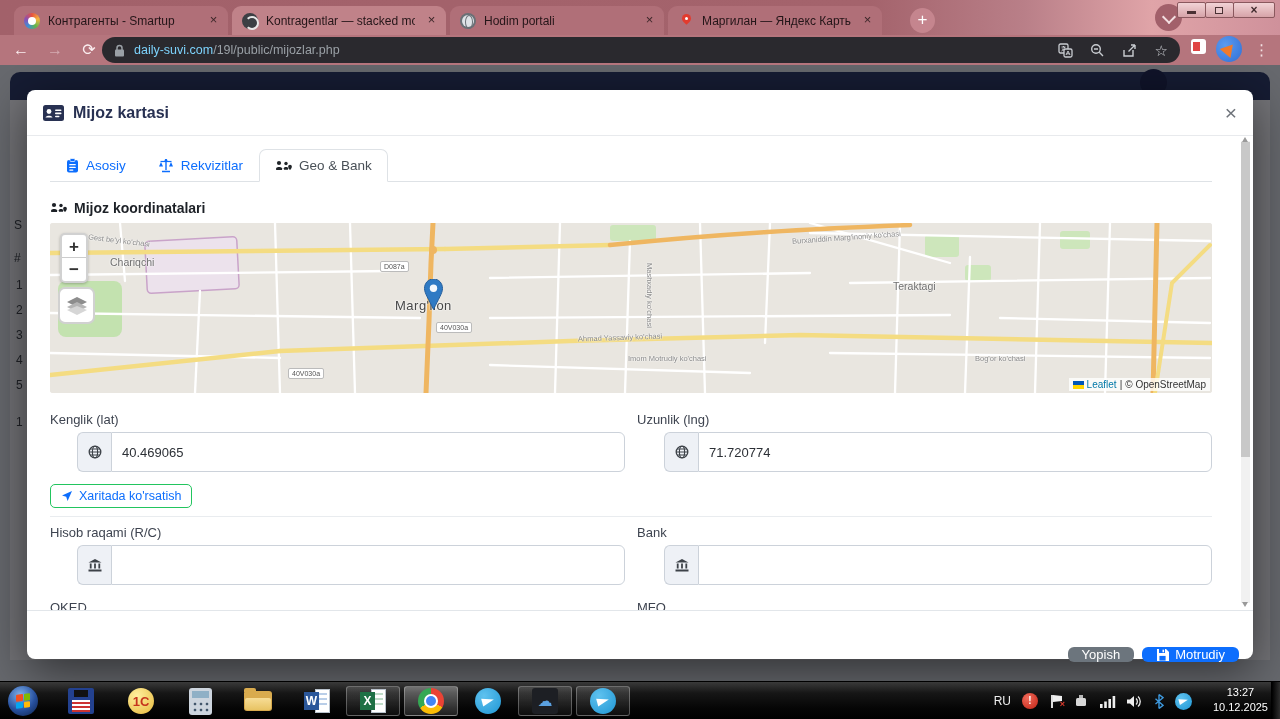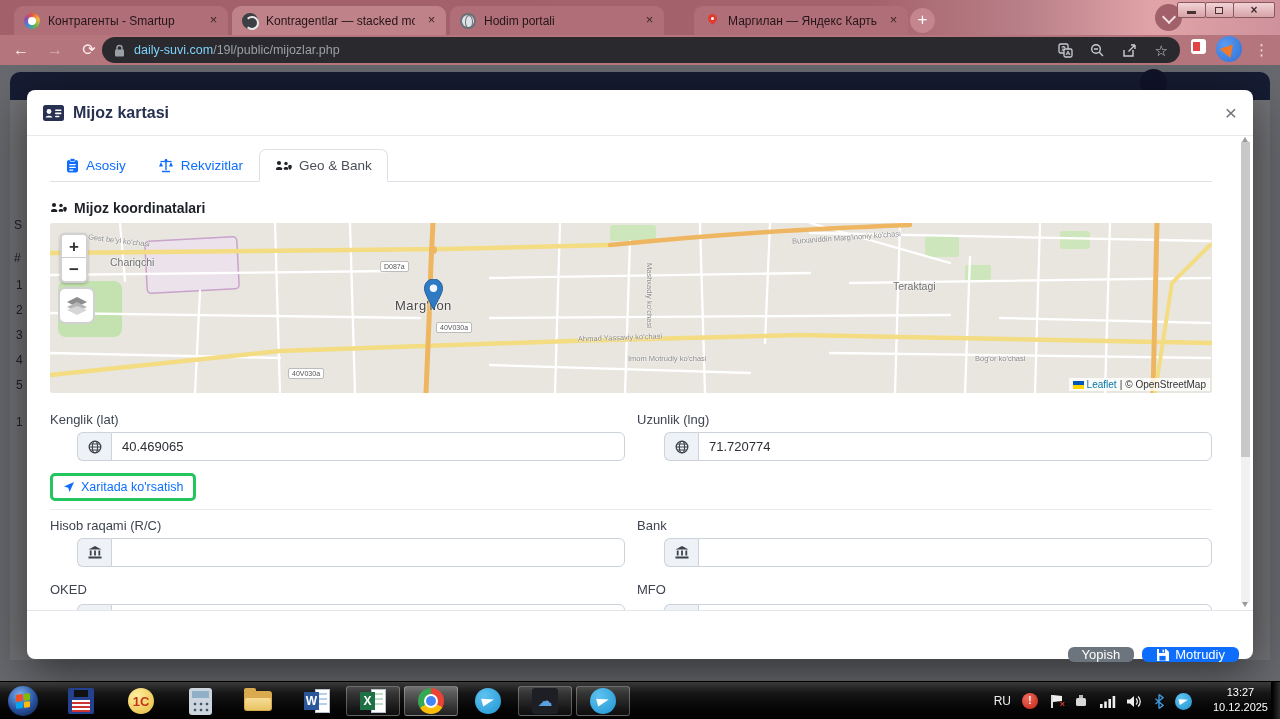--- a/index.html
+++ b/index.html
@@ -101,27 +101,27 @@
   .marker { position:absolute; left:374px; top:56px; }
   .attrib { position:absolute; right:2px; bottom:2px; background:rgba(255,255,255,.78); font-size:10px;
     color:#333; padding:1px 4px; display:flex; align-items:center; gap:3px; }
   .attrib .lf { color:#0078a8; }
   .uaflag { width:11px; height:8px; background:linear-gradient(#0057b7 50%,#ffd500 50%); display:inline-block; }
 
   
   .frow { display:flex; gap:12px; }
   .fcol { width:575px; }
   .flabel { font-size:13px; color:#3e4450; margin-bottom:5px; }
-  .igroup { display:flex; height:29px; width:100%;padding-left:27px; }
+  .igroup { display:flex; height:40px; width:100%;padding-left:27px; }
   .iaddon { width:34px; background:#eef1f6; border:1px solid #ccd2da; border-right:none;
     border-radius:6px 0 0 6px; display:flex; align-items:center; justify-content:center; }
   .iinput { flex:1; border:1px solid #ccd2da; border-radius:0 6px 6px 0; font-size:13px; color:#2c3036;
     padding:0 10px; font-family:"Liberation Sans",sans-serif; background:#fff; outline:none; }
   .mt20 { margin-top:19px; } .mt16 { margin-top:15px; }
-  .btn-outline { margin-top:12px; display:inline-flex; align-items:center; gap:6px; border:3px solid #22c55e;
+  .btn-outline { margin-top:12px; display:inline-flex; align-items:center; gap:6px; border:1px solid #22c55e;
     color:#0d6efd; font-size:12.5px; padding:4px 10px; border-radius:5px; background:#fff; }
   .divider { margin-top:8px; border-top:1px solid #e9ecef; }
   .m-footer { height:48px; border-top:1px solid #e2e6ea; display:flex; justify-content:flex-end;
     align-items:center; gap:8px; padding-right:14px; }
   .btn { font-size:13px; color:#fff; border:none; border-radius:6px; padding:0 14px;
     display:inline-flex; align-items:center; gap:6px; font-family:"Liberation Sans",sans-serif;margin-top:40px; }
   .btn-gray { background:#6c757d; }
   .btn-blue { background:#0d6efd; }
 
   
@@ -184,21 +184,21 @@
   <div class="tab active" style="left:232px">
     <span class="fav fav-dark"></span>
     <span class="tab-title">Kontragentlar — stacked modal (</span>
     <span class="tab-x">×</span>
   </div>
   <div class="tab" style="left:450px">
     <span class="fav fav-globe"></span>
     <span class="tab-title">Hodim portali</span>
     <span class="tab-x">×</span>
   </div>
-  <div class="tab" style="left:694px">
+  <div class="tab" style="left:668px">
     <span class="fav fav-pin"></span>
     <span class="tab-title">Маргилан — Яндекс Карты</span>
     <span class="tab-x">×</span>
   </div>
   <div class="newtab">+</div>
   <div class="tabsearch"></div>
   <div class="winbtns">
     <div class="winbtn">
         <span class="dash"></span>
       </div>

